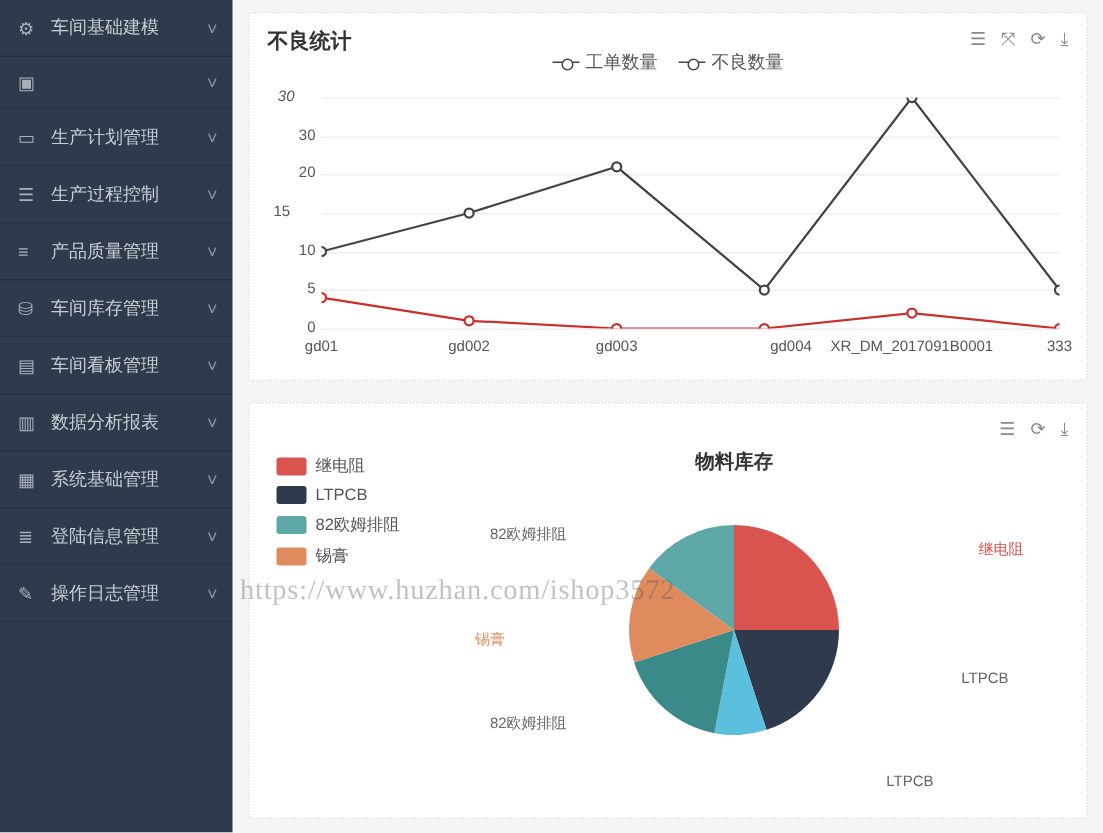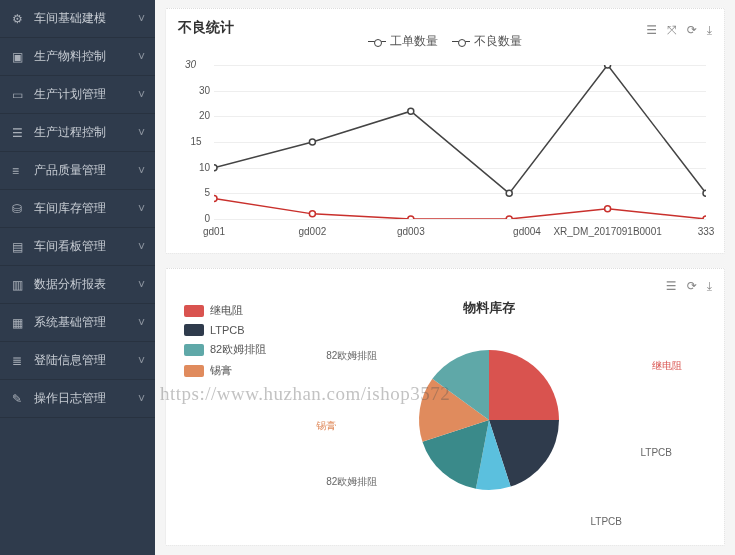--- a/index.html
+++ b/index.html
@@ -4,21 +4,21 @@
 <style>
 * { margin: 0; padding: 0; box-sizing: border-box; }
 body { font-family: "Microsoft YaHei", Arial, sans-serif; font-size: 12px; background: #f5f5f5; width: 735px; height: 555px; overflow: hidden; display: flex; }
 .sidebar { width: 155px; background: #2f3b4c; color: #c8cdd4; height: 100%; overflow-y: auto; }
 .sidebar-item { display: flex; align-items: center; padding: 10px 12px; cursor: pointer; border-bottom: 1px solid rgba(0,0,0,0.15); position: relative; }
 .sidebar-item .icon { width: 14px; height: 14px; margin-right: 8px; opacity: 0.8; }
 .sidebar-item .label { flex: 1; font-size: 12px; }
 .sidebar-item .chev { position: absolute; right: 10px; opacity: 0.6; }
 .main { flex: 1; padding: 8px 10px; overflow-y: auto; }
 .card { background: #fff; border: 1px dotted #ddd; border-radius: 2px; margin-bottom: 14px; padding: 10px 12px 16px; position: relative; }
-.card-head { display: flex; align-items: flex-end; margin-bottom: 6px; }
+.card-head { display: flex; align-items: flex-start; margin-bottom: 6px; }
 .card-title { font-weight: bold; font-size: 14px; color: #333; }
 .card-tools { margin-left: auto; display: flex; gap: 10px; color: #888; }
 .card-tools span { cursor: pointer; }
 .legend-top { position: absolute; top: 24px; left: 50%; transform: translateX(-50%); display: flex; gap: 14px; color: #555; }
 .legend-top .lg { display: flex; align-items: center; gap: 4px; }
 .legend-top .sym { width: 18px; height: 8px; position: relative; }
 .legend-top .sym::before { content:""; position:absolute; top:3px; left:0; right:0; height:1px; background:#444; }
 .legend-top .sym::after { content:""; position:absolute; left:6px; top:1px; width:6px; height:6px; border:1px solid #444; border-radius:50%; background:#fff; }
 .chart-wrap { position: relative; height: 180px; margin-top: 20px; }
 .axis-label { position:absolute; font-size:10px; color:#555; }
@@ -39,21 +39,20 @@
 <body>
 
 <div class="sidebar">
   <div class="sidebar-item">
       <span class="icon">⚙</span>
       <span class="label">车间基础建模</span>
       <span class="chev">˅</span>
     </div>
   <div class="sidebar-item">
       <span class="icon">▣</span>
-      <span class="label">生产物料控制</span>
       <span class="chev">˅</span>
     </div>
   <div class="sidebar-item">
       <span class="icon">▭</span>
       <span class="label">生产计划管理</span>
       <span class="chev">˅</span>
     </div>
   <div class="sidebar-item">
       <span class="icon">☰</span>
       <span class="label">生产过程控制</span>
@@ -119,21 +118,21 @@
       </div>
     </div>
     <div class="chart-wrap" id="line-chart">
         <div class="grid-line" style="top: 162px;"></div>
         <div class="axis-label" style="right: 502px; left: auto; top: 156px; width: 28px; text-align: right;">0</div>
         <div class="grid-line" style="top: 136.333px;"></div>
         <div class="axis-label" style="right: 502px; left: auto; top: 130.333px; width: 28px; text-align: right;">5</div>
         <div class="grid-line" style="top: 110.667px;"></div>
         <div class="axis-label" style="right: 502px; left: auto; top: 104.667px; width: 28px; text-align: right;">10</div>
         <div class="grid-line" style="top: 85px;"></div>
-        <div class="axis-label" style="right: 502px; left: auto; top: 79px; width: 28px; text-align: center;">15</div>
+        <div class="axis-label" style="right: 502px; left: auto; top: 79px; width: 28px; text-align: left;">15</div>
         <div class="grid-line" style="top: 59.3333px;"></div>
         <div class="axis-label" style="right: 502px; left: auto; top: 53.3333px; width: 28px; text-align: right;">20</div>
         <div class="grid-line" style="top: 33.6667px;"></div>
         <div class="axis-label" style="right: 502px; left: auto; top: 27.6667px; width: 28px; text-align: right;">30</div>
         <div class="grid-line" style="top: 8px;"></div>
         <div class="axis-label" style="right: 516px; left: auto; top: 2px; width: 28px; text-align: right; font-style: italic;">30</div>
         <div class="x-label" style="left: 36px;">gd01</div>
         <div class="x-label" style="left: 134.4px; margin-top: 12px;">gd002</div>
         <div class="x-label" style="left: 232.8px;">gd003</div>
         <div class="x-label" style="left: 349px;">gd004</div>

